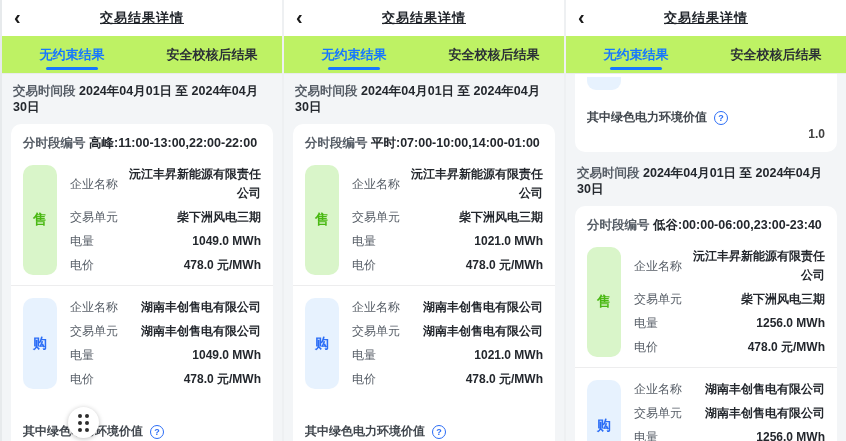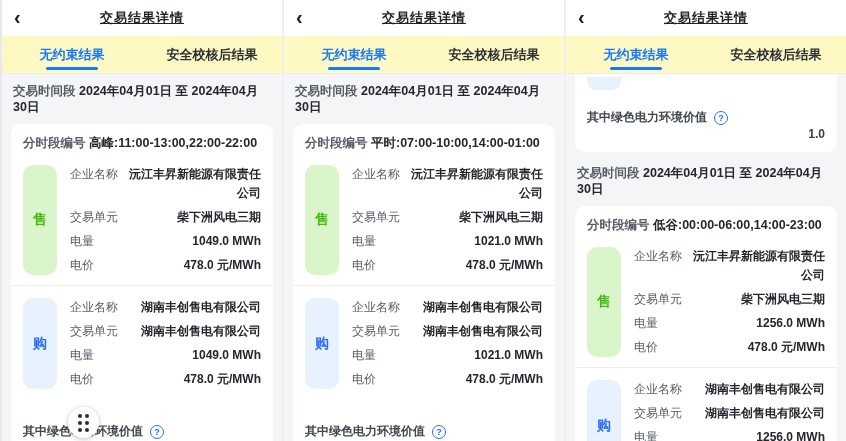--- a/index.html
+++ b/index.html
@@ -14,39 +14,39 @@
     overflow:hidden; flex:0 0 282px;
   }
   .panel { border-left:2px solid #eef0f2; }
   .panel:first-child { border-left:2px solid #e7eaec; }
 
   
   .hdr { background:#fff; }
   .nav { height:36px; position:relative; display:flex; align-items:center; justify-content:center; }
   .back { position:absolute; left:12px; top:4px; font-size:20px; font-weight:700; color:#1a1a1a; cursor:pointer; line-height:26px;}
   .title { font-size:13px; font-weight:700; color:#1f2329; letter-spacing:1px;text-decoration:underline; }
-  .tabs { height:38px; display:flex; background:#fef9c3; border-bottom:1px solid #e9ebed; }
+  .tabs { height:38px; display:flex; background:#bef264; border-bottom:1px solid #e9ebed; }
   .tab { flex:1; display:flex; align-items:center; justify-content:center; font-size:13px; color:#2b3036; position:relative; cursor:pointer; font-weight:600;}
   .tab.active { color:#1677ff; }
   .tab .bar { position:absolute; bottom:3px; left:50%; transform:translateX(-50%);
     width:52px; height:3px; border-radius:2px; background:#1677ff; }
 
   
   .period { padding:9px 11px 7px; font-size:12.5px; font-weight:700; color:#565d66; line-height:16px; }
   .period .pv { color:#23272d; }
   .card { background:#fff; border-radius:10px; margin:2px 9px 0; }
   .seg { padding:11px 12px 2px; font-size:12.5px; font-weight:700; color:#565d66; line-height:16px;}
   .seg .sv { color:#23272d; }
   .trade { display:flex; padding:12px 12px 10px; gap:13px; }
   .badge { width:34px; border-radius:10px; display:flex; align-items:center; justify-content:center;
     font-size:14px; font-weight:700; flex:0 0 34px; }
   .badge.sell { background:#d9f5c9; color:#49b812; }
   .badge.buy  { background:#e7f2fe; color:#2b6df6; }
   .rows { flex:1; display:flex; flex-direction:column; gap:5px; font-size:12px; }
-  .row { display:flex; justify-content:space-between; line-height:19px; gap:8px;}
+  .row { display:flex; justify-content:space-between; line-height:19px; gap:8px;align-items:center;}
   .row .lbl { color:#565d66; white-space:nowrap; }
   .row .val { color:#23272d; font-weight:700; text-align:right; }
   .sep { height:1px; background:#ededee; }
   .green { display:flex; align-items:center; padding:9px 12px 11px; font-size:12px; color:#40464d; font-weight:600;}
   .qicon { width:14px; height:14px; border:1.3px solid #2b6df6; border-radius:50%; color:#2b6df6;
     font-size:9px; font-weight:700; display:inline-flex; align-items:center; justify-content:center;
     margin-left:7px; cursor:pointer; }
   .gval { margin-left:auto; font-weight:700; color:#404040;margin-top:33px; }
   .stub-top { background:#fff; border-radius:0 0 10px 10px; margin:0 9px 4px; padding-top:3px; }
   .badge-sliver { width:34px; height:13px; background:#e7f2fe; border-radius:0 0 9px 9px; margin-left:12px; }
@@ -268,21 +268,21 @@
     </div>
 
     <div class="period">
       <span>交易时间段</span>
       <span class="pv">2024年04月01日 至 2024年04月30日</span>
     </div>
 
     <div class="card">
       <div class="seg">
         <span>分时段编号</span>
-        <span class="sv">低谷:00:00-06:00,14:00-23:00</span>
+        <span class="sv">低谷:00:00-06:00,23:00-23:40</span>
       </div>
       <div class="trade">
         <div class="badge sell">售</div>
         <div class="rows">
           <div class="row">
               <span class="lbl">企业名称</span>
               <span class="val">沅江丰昇新能源有限责任公司</span>
             </div>
           <div class="row">
               <span class="lbl">交易单元</span>

